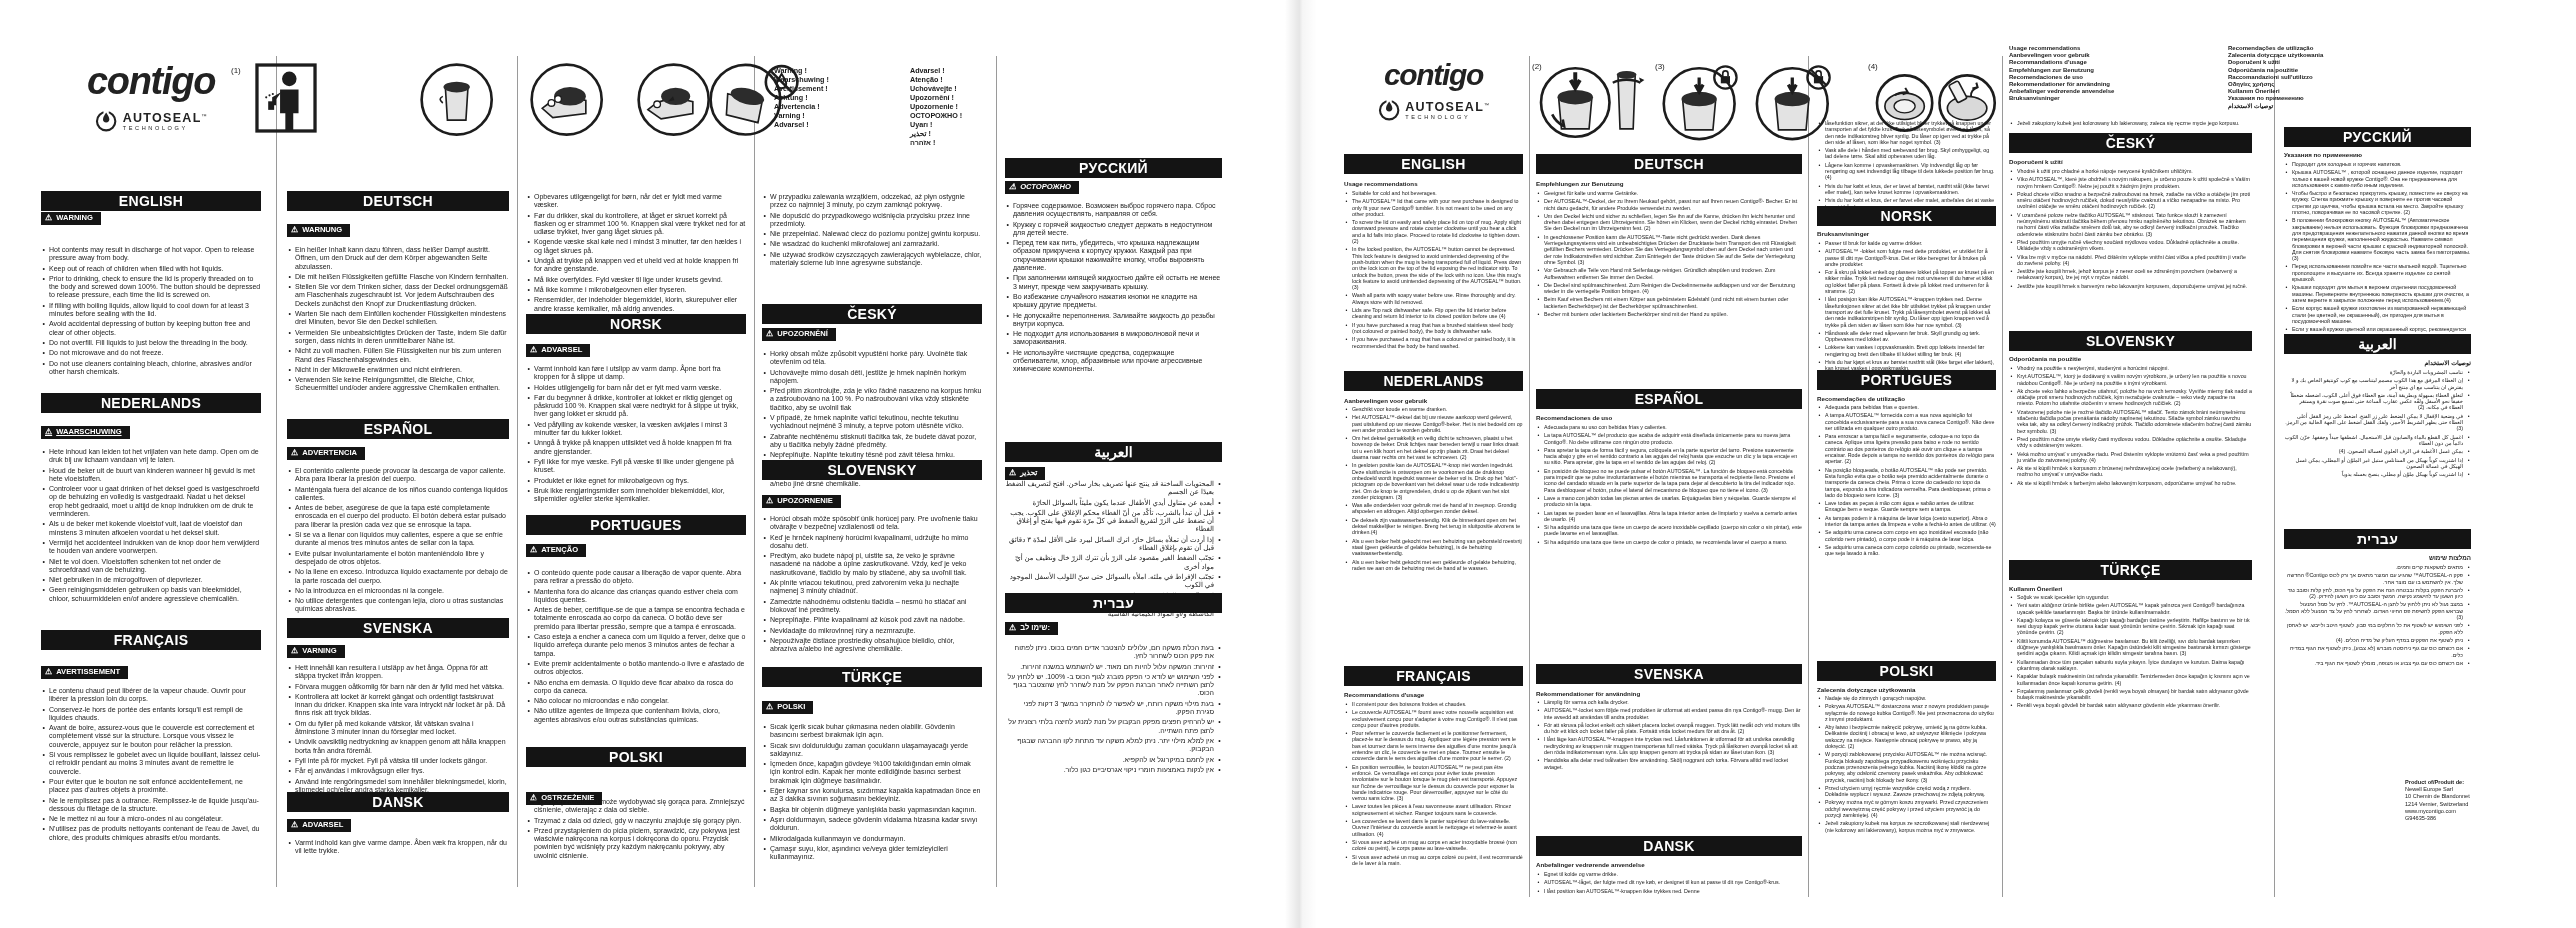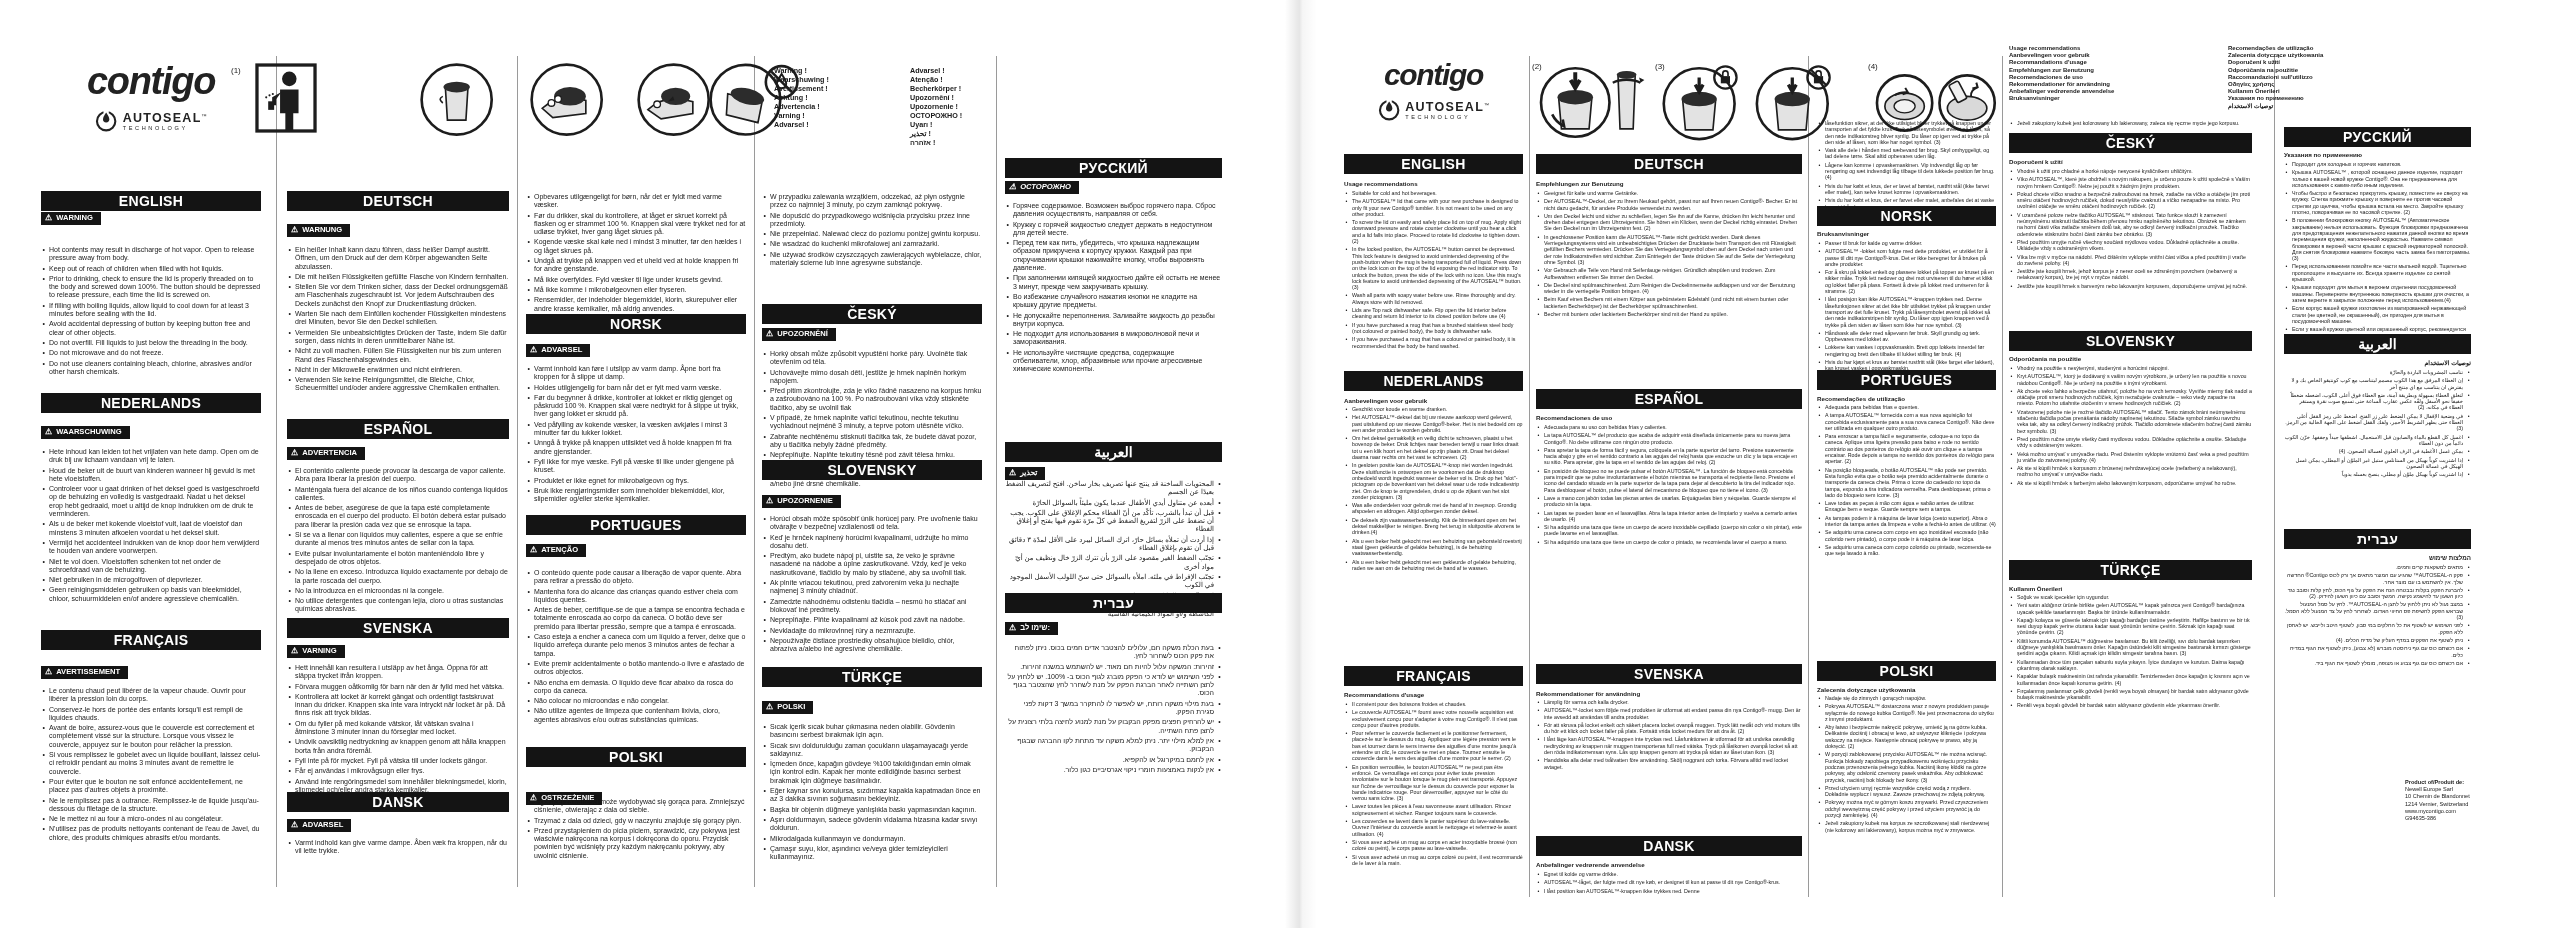--- a/index.html
+++ b/index.html
@@ -178,21 +178,21 @@
           <li>Hot contents may result in discharge of hot vapor. Open to release pressure away from body.</li>
           <li>Keep out of reach of children when filled with hot liquids.</li>
           <li>Prior to drinking, check to ensure the lid is properly threaded on to the body and screwed down 100%. The button should be depressed to release pressure, each time the lid is screwed on.</li>
           <li>If filling with boiling liquids, allow liquid to cool down for at least 3 minutes before sealing with the lid.</li>
           <li>Avoid accidental depressing of button by keeping button free and clear of other objects.</li>
           <li>Do not overfill. Fill liquids to just below the threading in the body.</li>
           <li>Do not microwave and do not freeze.</li>
           <li>Do not use cleaners containing bleach, chlorine, abrasives and/or other harsh chemicals.</li>
         </ul>
         <div class="bar" style="top: 393px;">NEDERLANDS</div>
-        <div class="chip" style="top: 426px;"><span class="warn">⚠</span><span>WAARSCHUWING</span></div>
+        <div class="chip" style="top: 426px; text-decoration: underline;"><span class="warn">⚠</span><span>WAARSCHUWING</span></div>
         <ul class="bullets L" style="top: 448px;">
           <li>Hete inhoud kan leiden tot het vrijlaten van hete damp. Open om de druk bij uw lichaam vandaan vrij te laten.</li>
           <li>Houd de beker uit de buurt van kinderen wanneer hij gevuld is met hete vloeistoffen.</li>
           <li>Controleer voor u gaat drinken of het deksel goed is vastgeschroefd op de behuizing en volledig is vastgedraaid. Nadat u het deksel erop hebt gedraaid, moet u altijd de knop indrukken om de druk te verminderen.</li>
           <li>Als u de beker met kokende vloeistof vult, laat de vloeistof dan minstens 3 minuten afkoelen voordat u het deksel sluit.</li>
           <li>Vermijd het accidenteel indrukken van de knop door hem verwijderd te houden van andere voorwerpen.</li>
           <li>Niet te vol doen. Vloeistoffen schenken tot net onder de schroefdraad van de behuizing.</li>
           <li>Niet gebruiken in de microgolfoven of diepvriezer.</li>
           <li>Geen reinigingsmiddelen gebruiken op basis van bleekmiddel, chloor, schuurmiddelen en/of andere agressieve chemicaliën.</li>
         </ul>
@@ -382,21 +382,21 @@
         <div>Waarschuwing !</div>
         <div>Avertissement !</div>
         <div>Achtung !</div>
         <div>Advertencia !</div>
         <div>Varning !</div>
         <div>Advarsel !</div>
       </div>
       <div class="wordlist" style="left: 910px; top: 66px;">
         <div>Advarsel !</div>
         <div>Atenção !</div>
-        <div>Becherkörper !</div>
+        <div>Uchovávejte !</div>
         <div>Upozornění !</div>
         <div>Upozornenie !</div>
         <div>ОСТОРОЖНО !</div>
         <div>Uyarı !</div>
         <div>تحذير !</div>
         <div>אזהרה !</div>
       </div>
       <div class="column" style="left: 1344px; width: 179px;">
         <div class="logo-block logo-sm" style="left: 0px; right: 0px; top: 58px;">
     <div class="logo-word">contigo</div>

